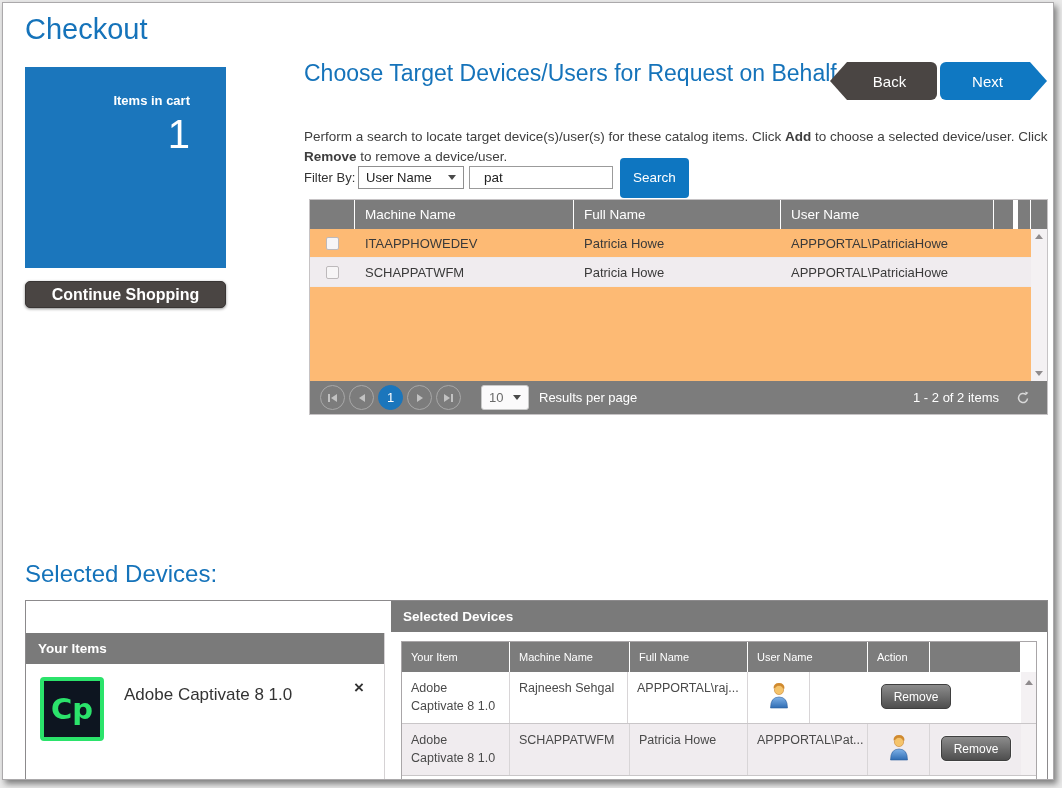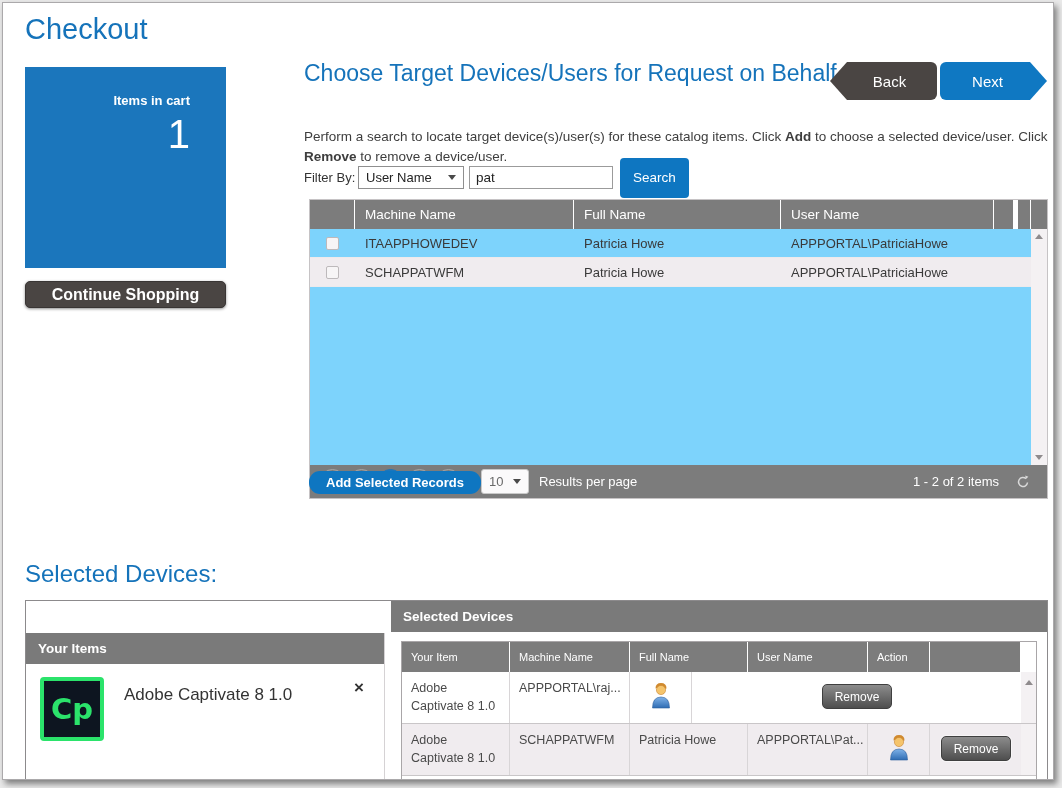--- a/index.html
+++ b/index.html
@@ -39,36 +39,36 @@
   .instructions { position:absolute; left:301px; top:124px; width:748px;
                   font-size:13.5px; line-height:1.5; color:#3E3E3E; }
 
   
   .filter-row { position:absolute; left:301px; top:162px; height:25px;
                 display:flex; align-items:center; }
   .filter-label { font-size:13px; color:#333; width:54px; }
   .filter-select { width:106px; height:23px; border:1px solid #8F8F8F; background:#fff;
                    display:flex; align-items:center; justify-content:space-between;
                    padding:0 7px; font-size:13px; color:#222; margin-right:5px; cursor:pointer; }
-  .filter-input { width:144px; height:23px; border:1px solid #9B9B9B; padding:0 6px;
+  .filter-input { width:144px; height:23px; border:1px solid #9B9B9B; padding:0 14px;
                   font-size:13.5px; color:#222; margin-right:7px;
                   font-family:"Liberation Sans", sans-serif; }
   .search-btn { height:40px; padding:12px 13px; background:#0E76C1; border:none;
                 border-radius:4px; color:#fff; font-size:13.5px; cursor:pointer; }
 
   
   .grid { position:absolute; left:306px; top:196px; width:739px;
           border:1px solid #C6C3C5; background:#fff; }
   .grid-header { display:flex; gap:1px; background:#fff; height:29px; }
   .gh { background:#7C7C7C; color:#fff; font-size:13.5px; display:flex;
         align-items:center; padding-left:10px; }
   .gh-sel { width:44px; } .gh-machine { width:218px; } .gh-full { width:206px; }
   .gh-user { width:212px; } .gh-x1 { width:19px; } .gh-gap { width:3px; background:#fff; }
   .gh-x2 { width:12px; } .gh-x3 { flex:1; }
-  .grid-body { position:relative; height:236px; background:#7dd3fc; }
+  .grid-body { position:relative; height:152px; background:#fdba74; }
   .grow { display:flex; align-items:center; height:29px; border-bottom:1px solid #EDEAEC; }
   .grow.alt { background:#F0ECEF; }
   .gb-sel { width:45px; display:flex; justify-content:center; }
   .gb-machine { width:219px; padding-left:10px; }
   .gb-full { width:207px; padding-left:10px; }
   .gb-user { flex:1; padding-left:10px; }
   .grow div { font-size:13px; color:#3A3A3A; }
   .checkbox { width:13px; height:13px; background:#F7F5F6; border:1px solid #BDB9BB;
               border-radius:2px; cursor:pointer; }
 
@@ -241,21 +241,20 @@
       <div class="pager-count">1 - 2 of 2 items</div>
       <div class="refresh">
         <svg width="16" height="16" viewBox="0 0 16 16">
           <path d="M12.5 8.5 a4.5 4.5 0 1 1 -1.5 -3.9" stroke="#D9D9D9" stroke-width="1.5" fill="none"></path>
           <path d="M10.2 1.6 l3.2 1.2 -2.5 2.3 z" fill="#D9D9D9"></path>
         </svg>
       </div>
     </div>
   </div>
 
-  <button class="add-selected-btn">Add Selected Records</button>
 
   <div class="sel-heading">Selected Devices:</div>
 
   <div class="bottom-panel">
     <div class="bp-left">
       <div class="bp-header">Your Items</div>
       <div class="bp-left-body">
         <div class="cp-icon">
           <span>Cp</span>
         </div>
@@ -272,20 +271,21 @@
             <div class="sth sth-item">Your Item</div>
             <div class="sth sth-machine">Machine Name</div>
             <div class="sth sth-full">Full Name</div>
             <div class="sth sth-user">User Name</div>
             <div class="sth sth-action">Action</div>
             <div class="sth sth-btn"></div>
             <div class="sth-scroll"></div>
           </div>
           <div class="st-row">
             <div class="stc stc-item">Adobe Captivate 8 1.0</div>
+            <div class="stc stc-full">Rajneesh Sehgal</div>
             <div class="stc stc-user">APPPORTAL\raj...</div>
             <div class="stc stc-action">
               <svg width="22" height="27" viewBox="0 0 22 27">
                 <defs>
                     <linearGradient id="bodyg1" x1="0" y1="0" x2="0" y2="1">
                   <stop offset="0" stop-color="#7FB2E8"></stop>
                       <stop offset="1" stop-color="#2F6CB3"></stop>
                 </linearGradient>
                   </defs>
                 <path d="M5.5 6.5 q0 -5.5 5.5 -5.5 q5.5 0 5.5 5.5 l-2 .5 q-3.5 -4 -7.5 -1 z" fill="#D08A2E"></path>

